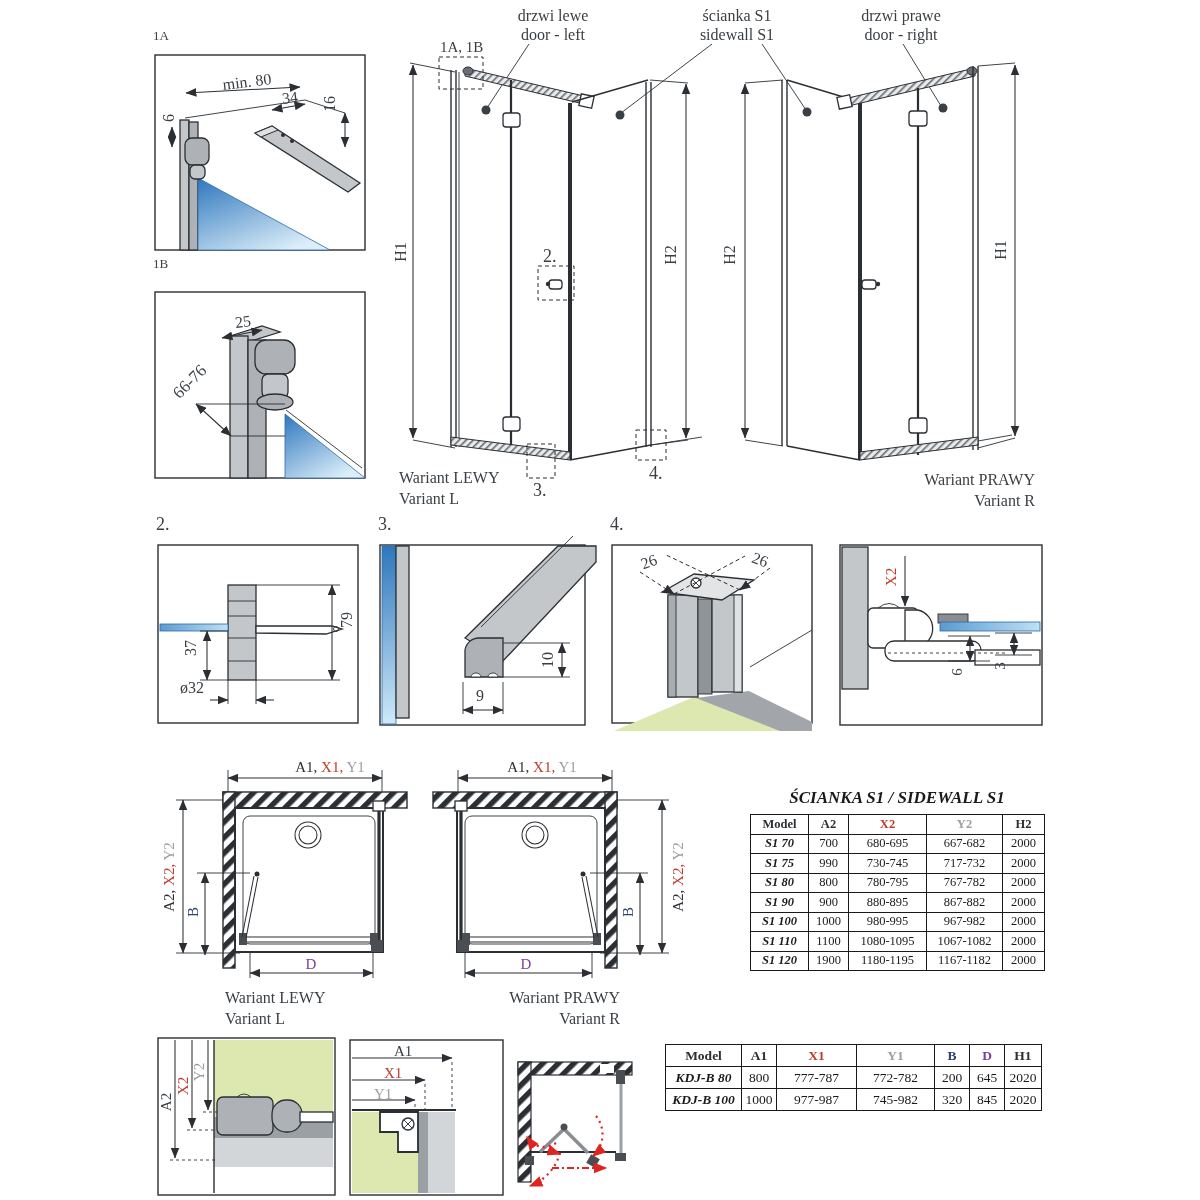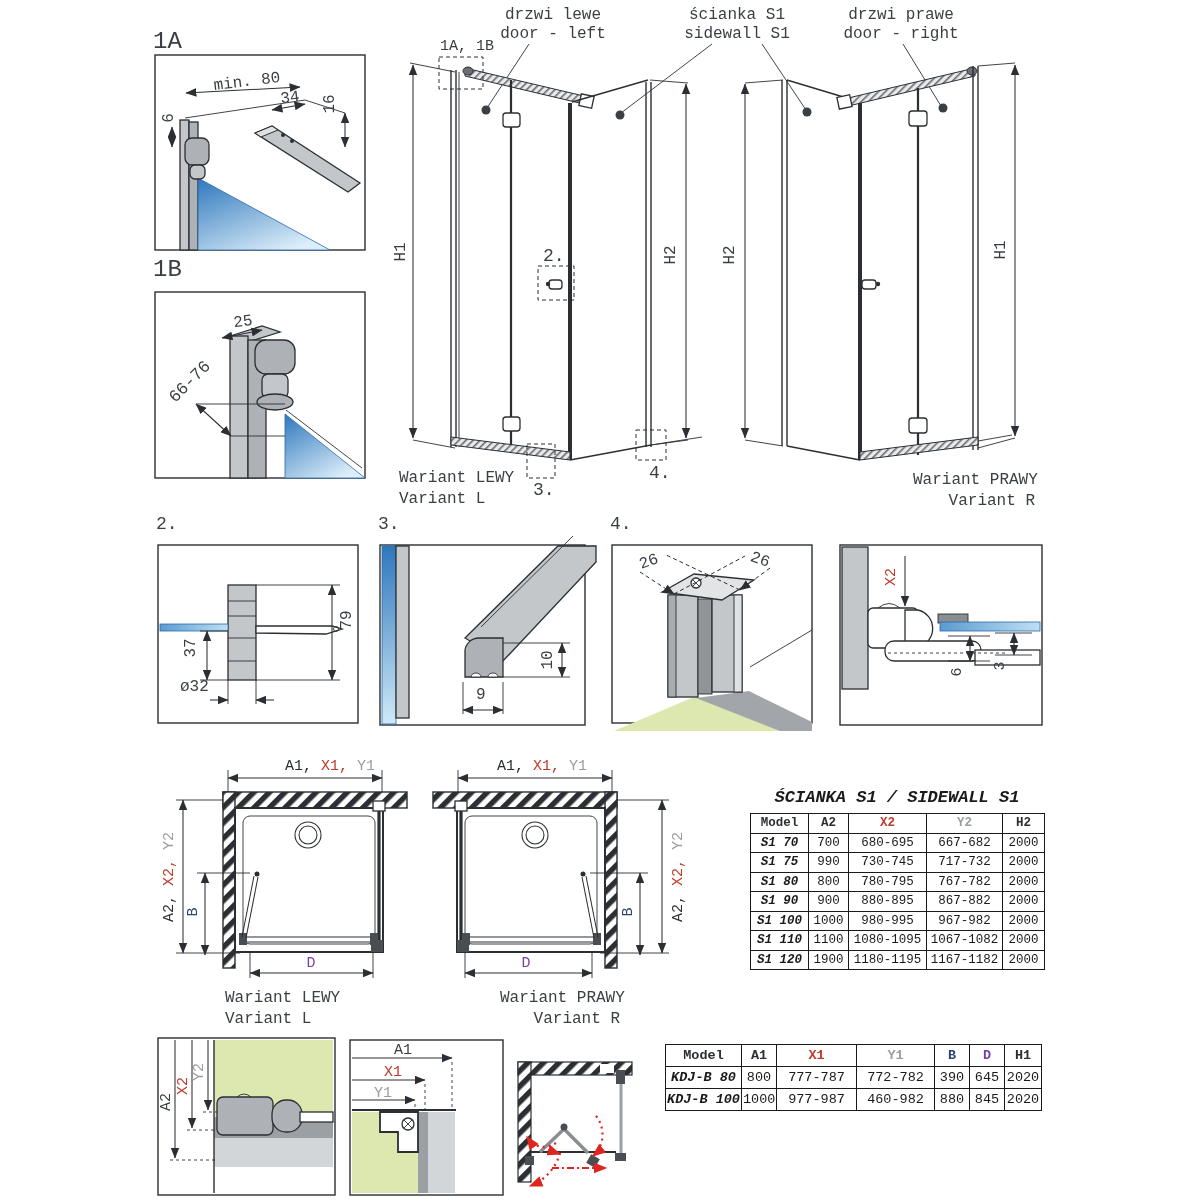--- a/index.html
+++ b/index.html
@@ -1,38 +1,38 @@
 <!DOCTYPE html>
 <html><head>
 <meta charset="utf-8">
 <style>
   html,body{margin:0;padding:0;background:#fff}
   .canvas{position:relative;width:1200px;height:1200px;background:#fff;overflow:hidden;
-          font-family:Liberation Mono, monospace;color:#3a3f44}
+          font-family:Liberation Serif, serif;color:#3a3f44}
   svg{position:absolute;left:0;top:0}
   
   .ol{stroke:#2b2f33;stroke-width:1.4;fill:none}
   .thin{stroke:#2b2f33;stroke-width:.9;fill:none}
   .dim{stroke:#2b2f33;stroke-width:1.05;fill:none}
   .dash{stroke:#2b2f33;stroke-width:1;fill:none;stroke-dasharray:4 3}
   .dot3{stroke:#2b2f33;stroke-width:.9;fill:none;stroke-dasharray:3 3}
   .w2{stroke-width:2.2}.w3{stroke-width:3.2}.w4{stroke-width:4}
   .fillg{fill:#c3c7ca;stroke:#2b2f33;stroke-width:1.3}
   .fillg2{fill:#aeb2b6;stroke:#2b2f33;stroke-width:1.3}
   .fillw{fill:#fff;stroke:#2b2f33;stroke-width:1.3}
   .red{stroke:#e02420;fill:none;stroke-width:2.2}
   
   .lbl{position:absolute;white-space:nowrap;font-size:16px;line-height:1.2}
   .cc{transform:translateX(-50%);text-align:center}
   .rl{position:absolute;white-space:nowrap;transform:translate(-50%,-50%) rotate(-90deg);font-size:16px}
   .r20n{position:absolute;white-space:nowrap;transform:translate(-50%,-50%) rotate(-20deg);font-size:16px}
   .r20p{position:absolute;white-space:nowrap;transform:translate(-50%,-50%) rotate(20deg);font-size:16px}
   .r45n{position:absolute;white-space:nowrap;transform:translate(-50%,-50%) rotate(-45deg);font-size:17px}
   .r8n{position:absolute;white-space:nowrap;transform:translate(-50%,-50%) rotate(-7deg);font-size:16px}
-  .big{font-size:24px}.refno{font-size:18px}
+  .big{font-size:13px}.refno{font-size:18px}
   .c-r{color:#bf3b2b}.c-g{color:#9a9ea2}.c-n{color:#2e4374}.c-p{color:#7a3fa0}.c-k{color:#2b2f33}
   .cap{font-size:16px;line-height:1.3}
   
   .tblwrap{position:absolute}
   .tbl-title{font-style:italic;font-weight:bold;font-size:17px;color:#1a1a1a;text-align:center;margin-bottom:6px;white-space:nowrap}
   table.tbl{border-collapse:collapse;table-layout:fixed;color:#1a1a1a}
   table.tbl td,table.tbl th{border:1.6px solid #1a1a1a;text-align:center;vertical-align:middle;padding:0 1px;overflow:hidden}
   table.tbl th{font-weight:bold}
   .mdl{font-weight:bold;font-style:italic}
   .t1 td,.t1 th{height:18.5px;font-size:12.5px}
@@ -562,30 +562,30 @@
       <th class="c-g">Y1</th>
       <th class="c-n">B</th>
       <th class="c-p">D</th>
       <th class="c-k">H1</th>
     </tr>
     <tr>
       <td class="mdl">KDJ-B 80</td>
       <td>800</td>
       <td>777-787</td>
       <td>772-782</td>
-      <td>390</td>
+      <td>200</td>
       <td>645</td>
       <td>2020</td>
     </tr>
     <tr>
       <td class="mdl">KDJ-B 100</td>
       <td>1000</td>
       <td>977-987</td>
-      <td>460-982</td>
-      <td>880</td>
+      <td>745-982</td>
+      <td>320</td>
       <td>845</td>
       <td>2020</td>
     </tr>
   </tbody>
       </table>
 </div>
 
 </div>
 
 </body></html>

